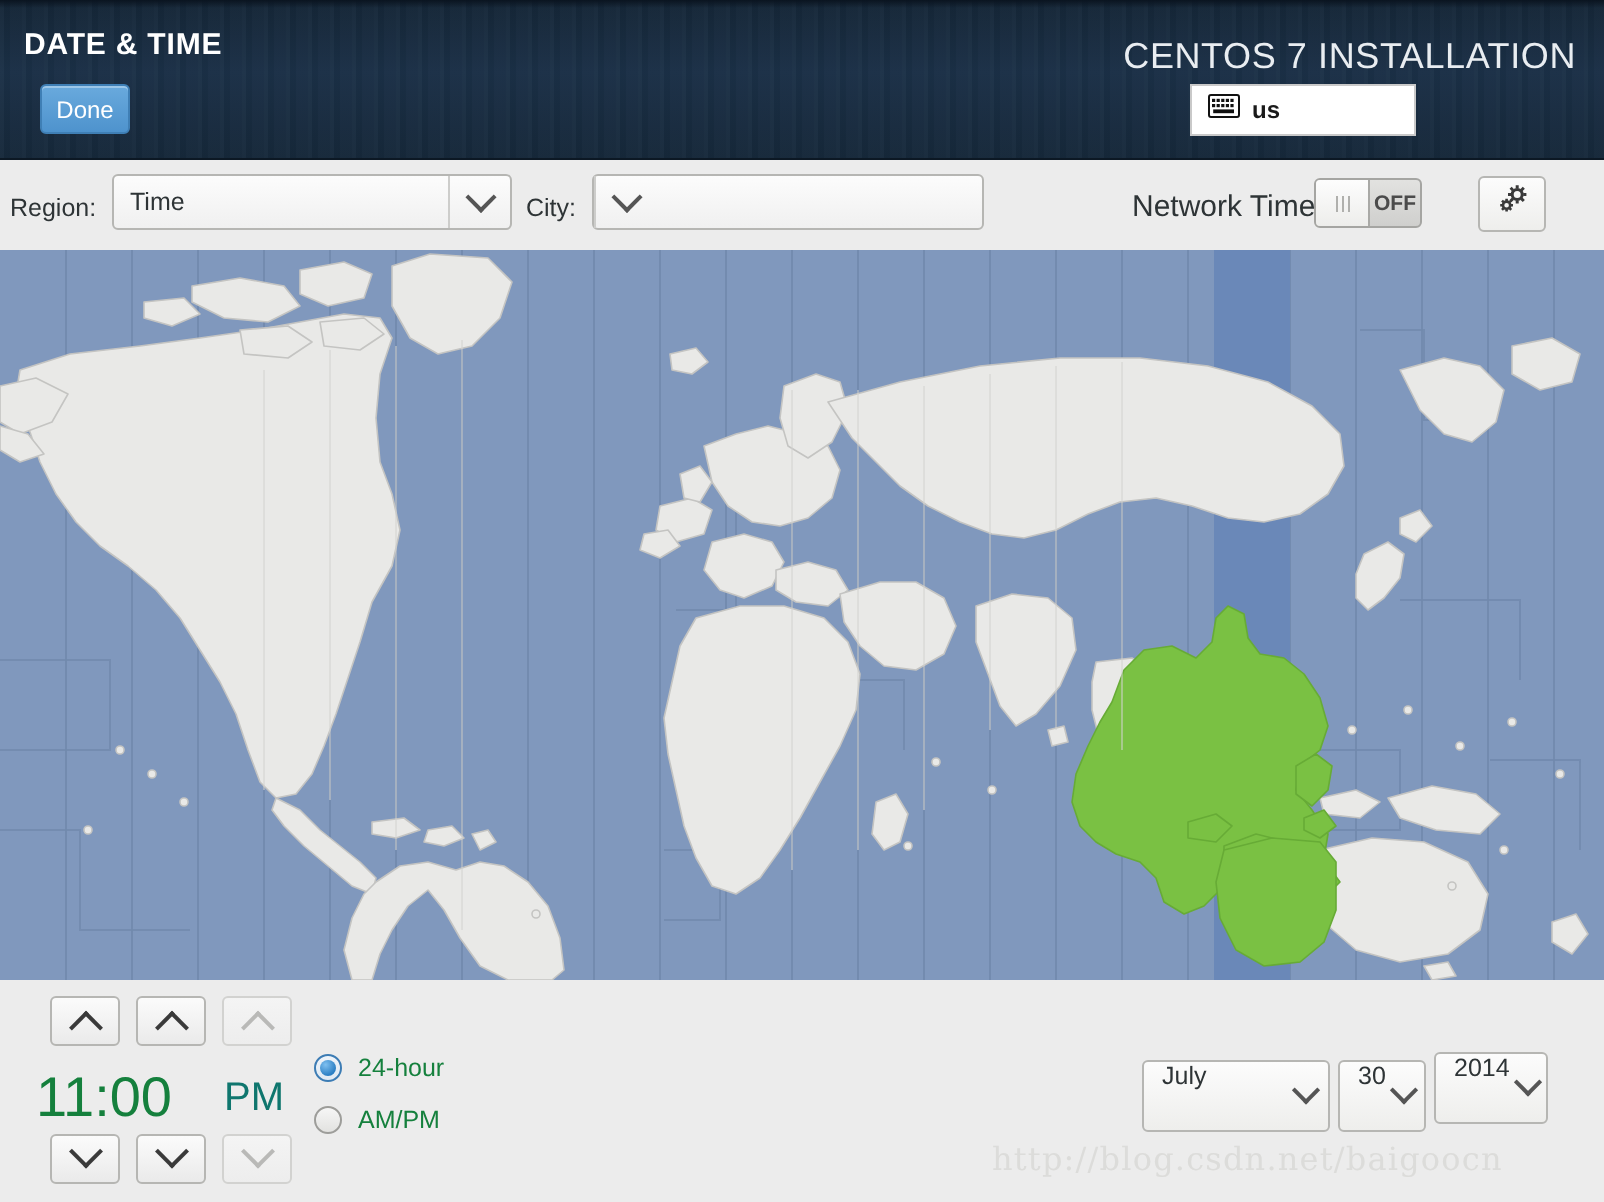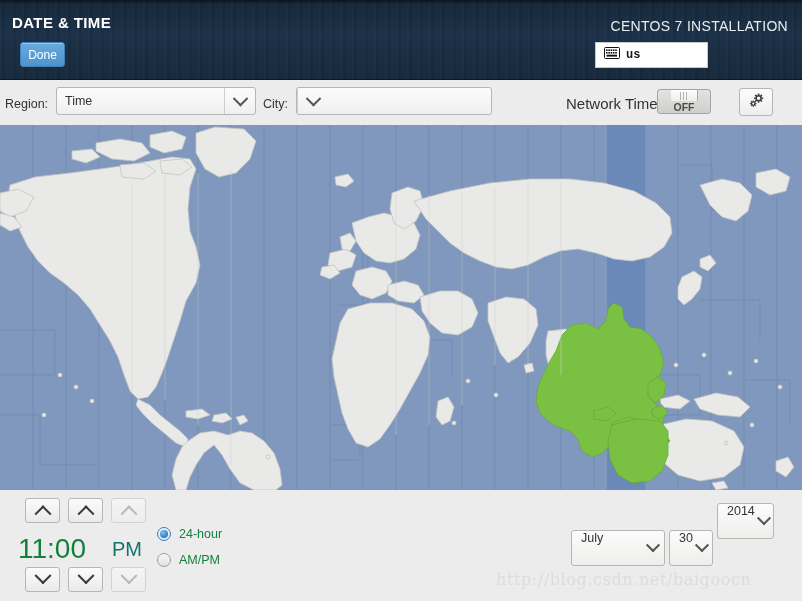--- a/index.html
+++ b/index.html
@@ -36,29 +36,28 @@
     width:43px;height:23px;
     background:linear-gradient(180deg,#69aadd 0%,#4e93cd 100%);
     border:1px solid #3f7fb5;border-radius:3px;
     color:#ffffff;font-size:12px;
     display:flex;align-items:center;justify-content:center;
     box-shadow:inset 0 1px 0 rgba(255,255,255,0.35);
     cursor:pointer;
   }
   .hdr-product{
     position:absolute;right:14px;top:18px;
-    color:#e9edf1;font-size:14px;letter-spacing:0.3px;
+    color:#e9edf1;font-size:18px;letter-spacing:0.3px;
   }
   .kbd-box{
     position:absolute;right:94px;top:42px;
     width:113px;height:26px;background:#ffffff;
     border:1px solid #c9c9c9;
     display:flex;align-items:center;gap:6px;padding-left:8px;
     box-sizing:border-box;
-    font-family:Liberation Mono, monospace;
   }
   .kbd-label{color:#1a1a1a;font-size:12px;font-weight:bold;}
 
   
   .toolbar{
     position:absolute;left:0;top:80px;width:802px;height:45px;
     background:#ececec;
   }
   .tb-label{
     position:absolute;font-size:12.5px;color:#2e3436;top:14px;
@@ -84,21 +83,21 @@
   #region-combo{left:56px;width:200px;}
   #city-combo{left:296px;width:196px;}
   #lbl-region{left:5px;}
   #lbl-city{left:263px;}
 
   .nt-label{position:absolute;left:566px;top:95px;font-size:15px;color:#2e3436;}
   .nt-toggle{
     position:absolute;left:657px;top:89px;width:54px;height:25px;
     box-sizing:border-box;border:1px solid #a5a5a2;border-radius:3px;
     background:linear-gradient(180deg,#e2e2e0,#cfcfcd);
-    display:flex;align-items:center;cursor:pointer;overflow:hidden;flex-direction:column;
+    display:flex;align-items:center;cursor:pointer;overflow:hidden;
   }
   .nt-knob{
     width:27px;height:100%;box-sizing:border-box;
     background:linear-gradient(180deg,#fdfdfd,#ededeb);
     border-right:1px solid #a9a9a6;
     display:flex;align-items:center;justify-content:center;gap:2px;
   }
   .nt-knob i{display:block;width:1px;height:8px;background:#b0b0ad;}
   .nt-state{flex:1;text-align:center;font-size:10.5px;font-weight:bold;color:#4b4b4b;}
   .gear-btn{
@@ -167,21 +166,21 @@
     display:flex;cursor:pointer;
   }
   .dsel .dval{flex:1;padding-left:9px;font-size:12.5px;color:#2e3436;white-space:nowrap;}
   .dsel .darr{width:22px;display:flex;align-items:center;justify-content:center;}
   .chev2{display:block;width:8px;height:8px;
     border-right:2px solid #555;border-bottom:2px solid #555;
     transform:rotate(45deg) translate(-2px,-2px);}
 
   #month-sel{left:571px;top:530px;width:94px;}
   #day-sel{left:669px;top:530px;width:44px;}
-  #year-sel{left:717px;top:503px;width:57px;}
+  #year-sel{left:717px;top:526px;width:57px;}
 
   .watermark{
     position:absolute;left:496px;top:570px;
     font-family:"DejaVu Serif", serif;
     font-size:16px;color:#dcdcda;letter-spacing:0.6px;
     white-space:nowrap;pointer-events:none;
   }
 </style>
 </head>
 <body>

